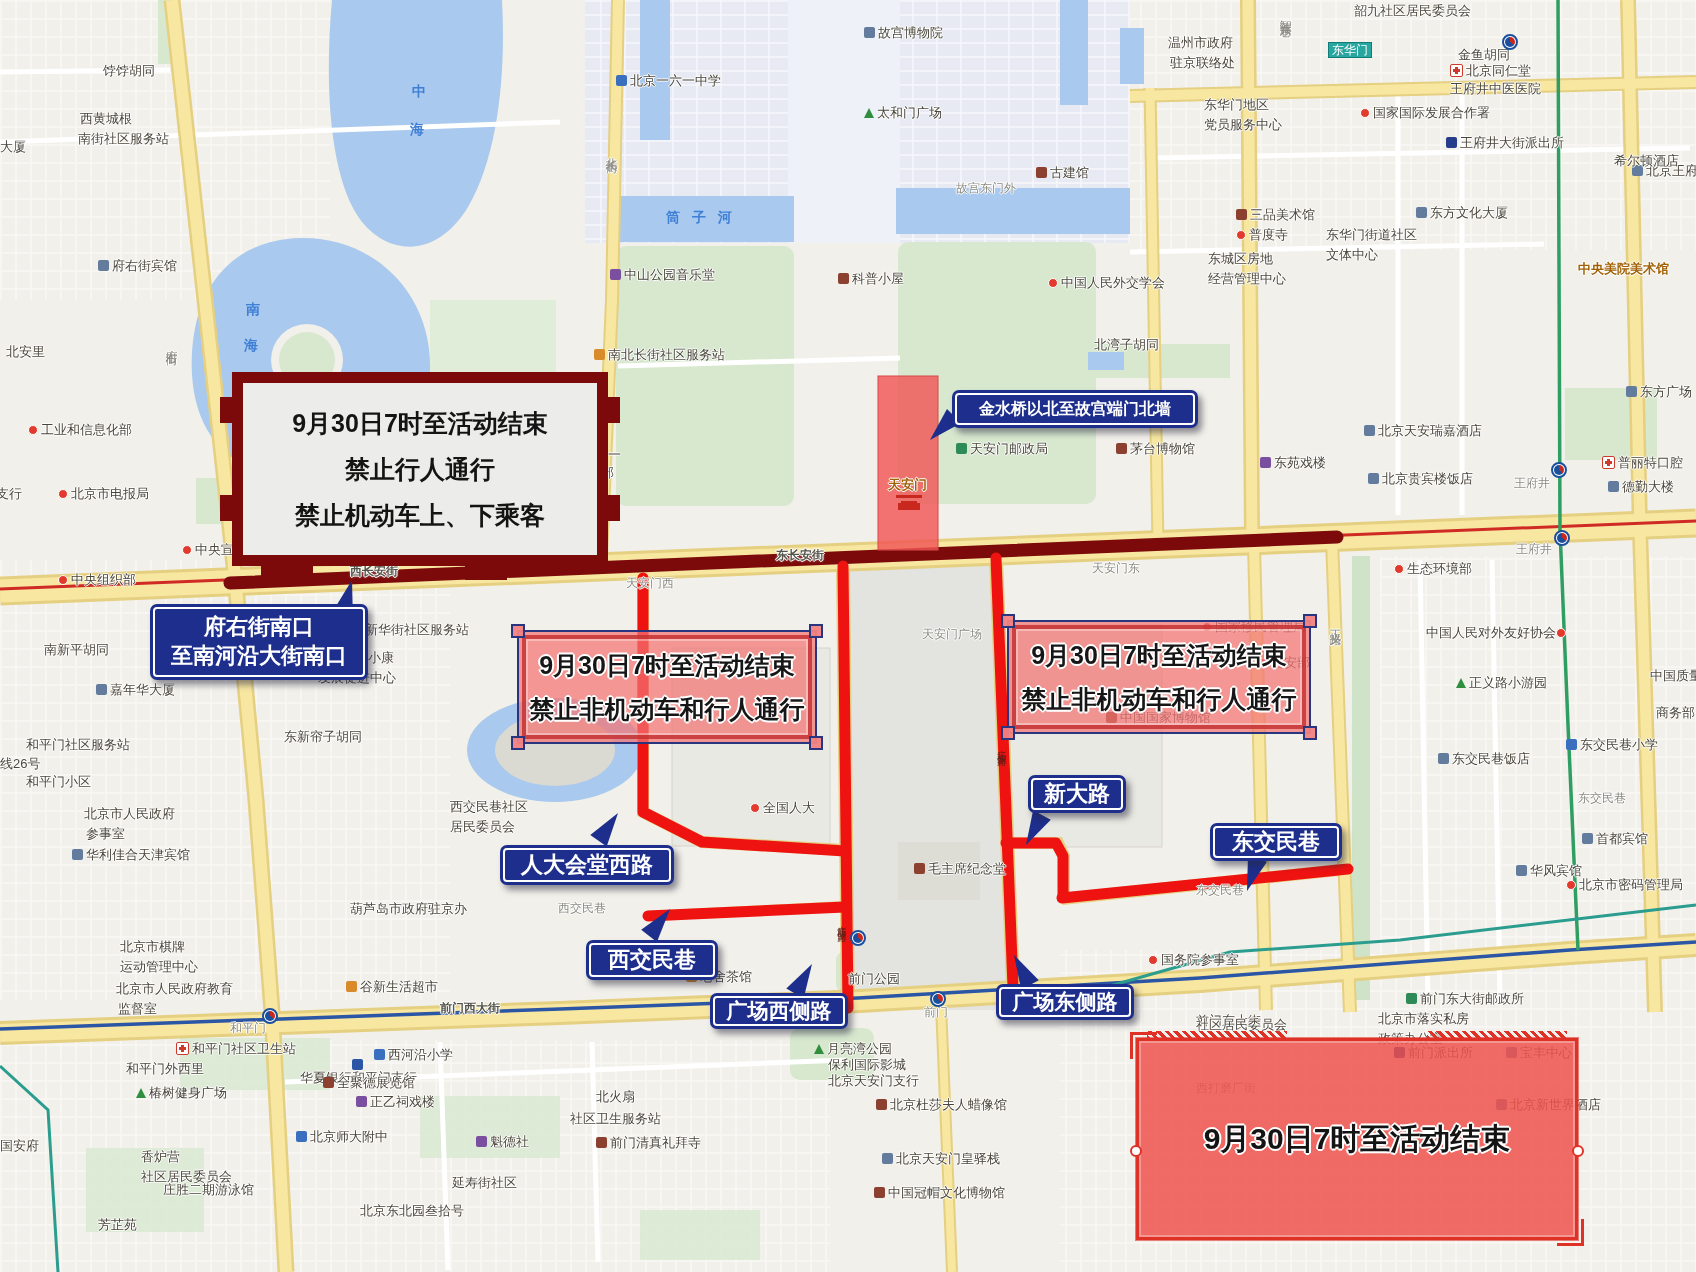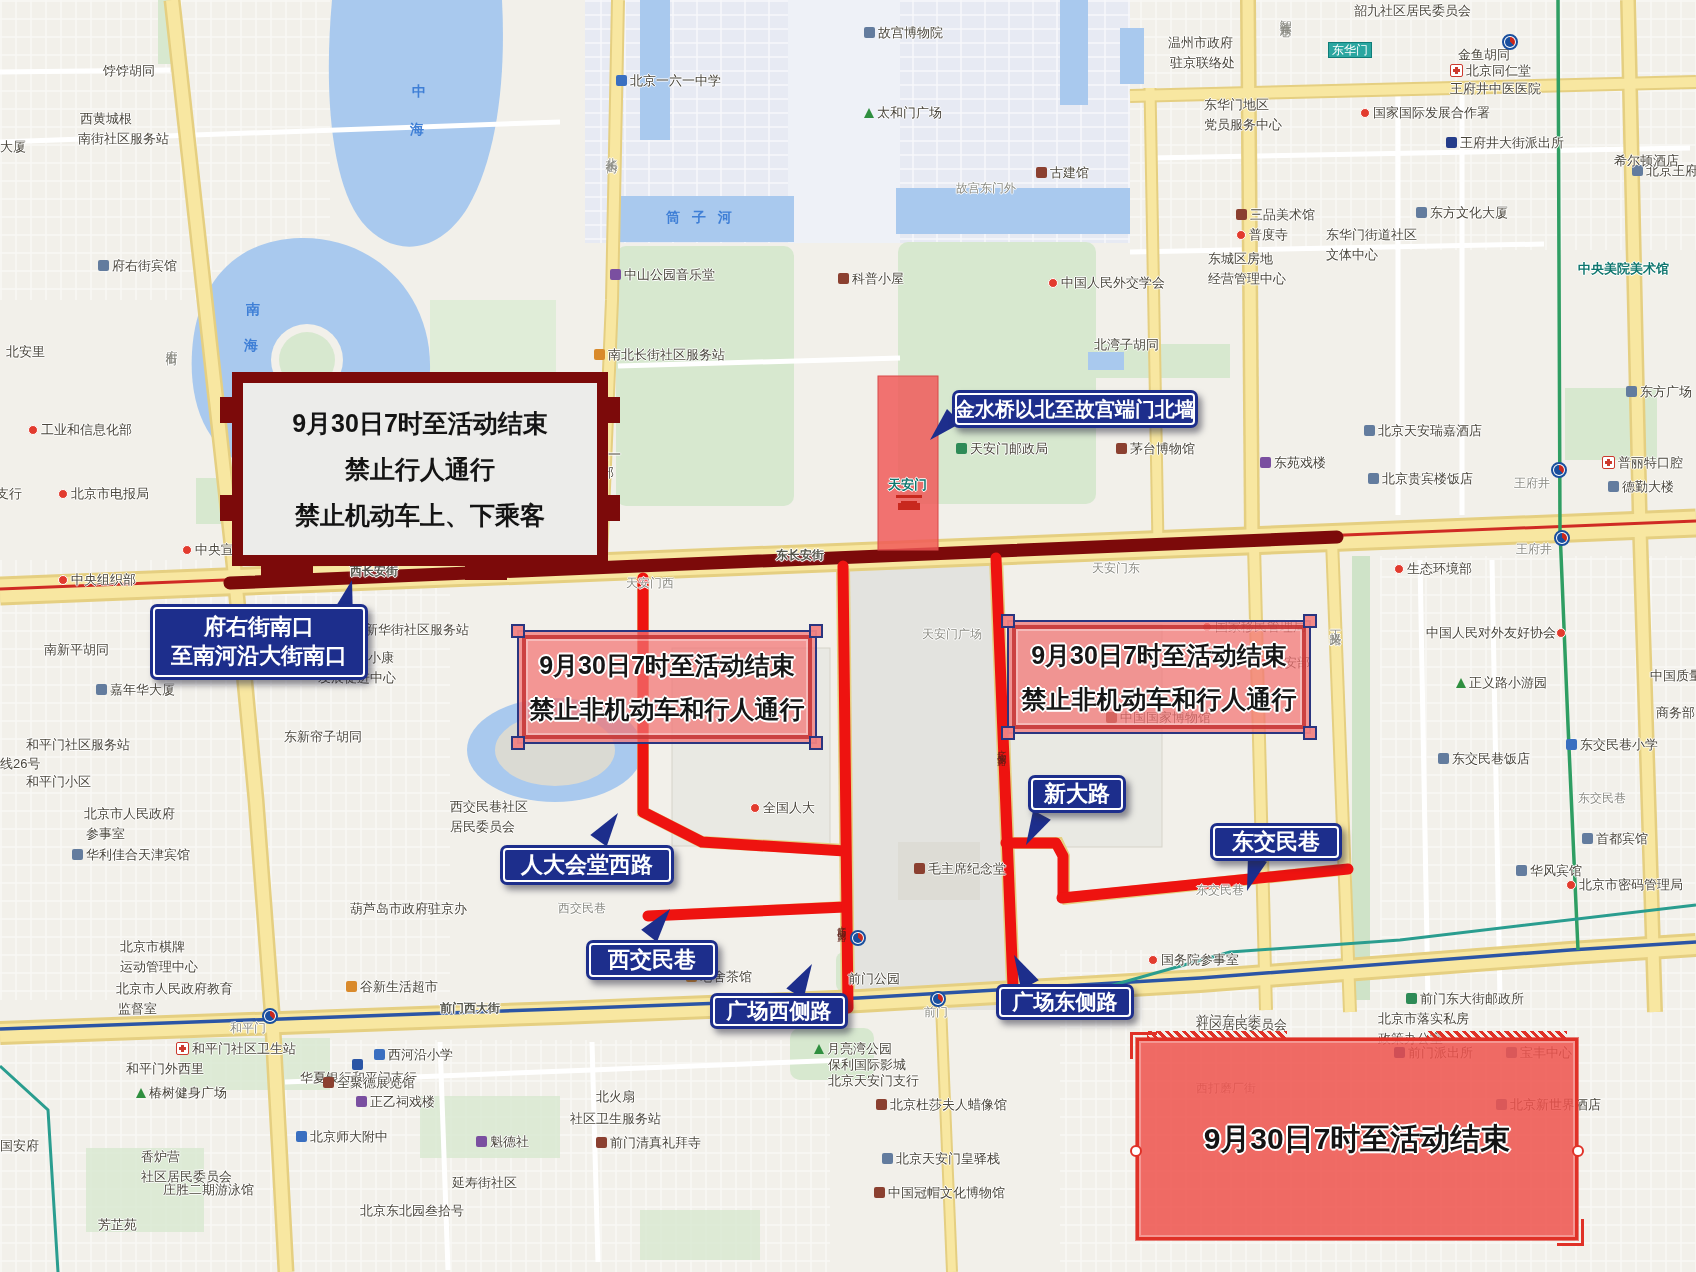--- a/index.html
+++ b/index.html
@@ -9,21 +9,21 @@
 
   
   #labels{position:absolute;inset:0;z-index:20;}
   .lbl{position:absolute;z-index:20;font-size:13px;color:#4a463c;white-space:nowrap;
        display:flex;align-items:center;line-height:1.2;
        text-shadow:1px 0 #fff,-1px 0 #fff,0 1px #fff,0 -1px #fff;}
   .c-street{color:#8b8b83;font-size:12px;}
   .c-water{color:#3f7fd6;font-size:14px;letter-spacing:4px;font-weight:bold;text-shadow:none;}
   .c-onroad{color:#54544a;font-size:12px;font-weight:bold;
        text-shadow:0 0 3px #fff,1px 0 #fff,-1px 0 #fff,0 1px #fff,0 -1px #fff;}
-  .c-red{color:#0f766e;font-weight:bold;align-items:center;}
+  .c-red{color:#a16207;font-weight:bold;align-items:center;}
   .c-teal{background:#2aa6a0;color:#fff;padding:0 3px;border:1px solid #0f7d78;text-shadow:none;font-size:12px;}
   .c-tiny{font-size:9px;color:#5c1d15;text-shadow:none;opacity:.95;letter-spacing:1px;}
   .vert{writing-mode:vertical-rl;letter-spacing:2px;}
 
   
   .ic{display:inline-block;width:11px;height:11px;margin-right:3px;border-radius:2px;flex:none;}
   .ic-dot{width:8px;height:8px;border-radius:50%;background:#e23b2e;border:1px solid #fff;}
   .ic-tree{width:0;height:0;border-radius:0;background:none;
        border-left:5px solid transparent;border-right:5px solid transparent;border-bottom:10px solid #2f8f3f;}
   .ic-hosp{background:linear-gradient(#cc3a2e,#cc3a2e) center/7px 3px no-repeat,
@@ -777,21 +777,21 @@
       <span class="cptr" style="left: 342px; top: 580px; transform: rotate(15deg);"></span>
       <div class="callout" style="left: 150px; top: 604px; width: 218px; height: 76px;">
         <div class="cin">
           <div class="cl" style="font-size: 22px;">府右街南口</div>
           <div class="cl" style="font-size: 22px;">至南河沿大街南口</div>
         </div>
       </div>
       <span class="cptr" style="left: 920px; top: 440px; transform: rotate(225deg);"></span>
       <div class="callout" style="left: 952px; top: 390px; width: 246px; height: 38px;">
         <div class="cin">
-          <div class="cl" style="font-size: 20px; border-radius: 9px;">金水桥以北至故宫端门北墙</div>
+          <div class="cl" style="font-size: 16px; border-radius: 9px;">金水桥以北至故宫端门北墙</div>
         </div>
       </div>
       <span class="cptr" style="left: 608px; top: 813px; transform: rotate(35deg);"></span>
       <div class="callout" style="left: 500px; top: 845px; width: 174px; height: 40px;">
         <div class="cin">
           <div class="cl" style="font-size: 22px;">人大会堂西路</div>
         </div>
       </div>
       <span class="cptr" style="left: 660px; top: 909px; transform: rotate(38deg);"></span>
       <div class="callout" style="left: 586px; top: 940px; width: 132px; height: 40px;">

